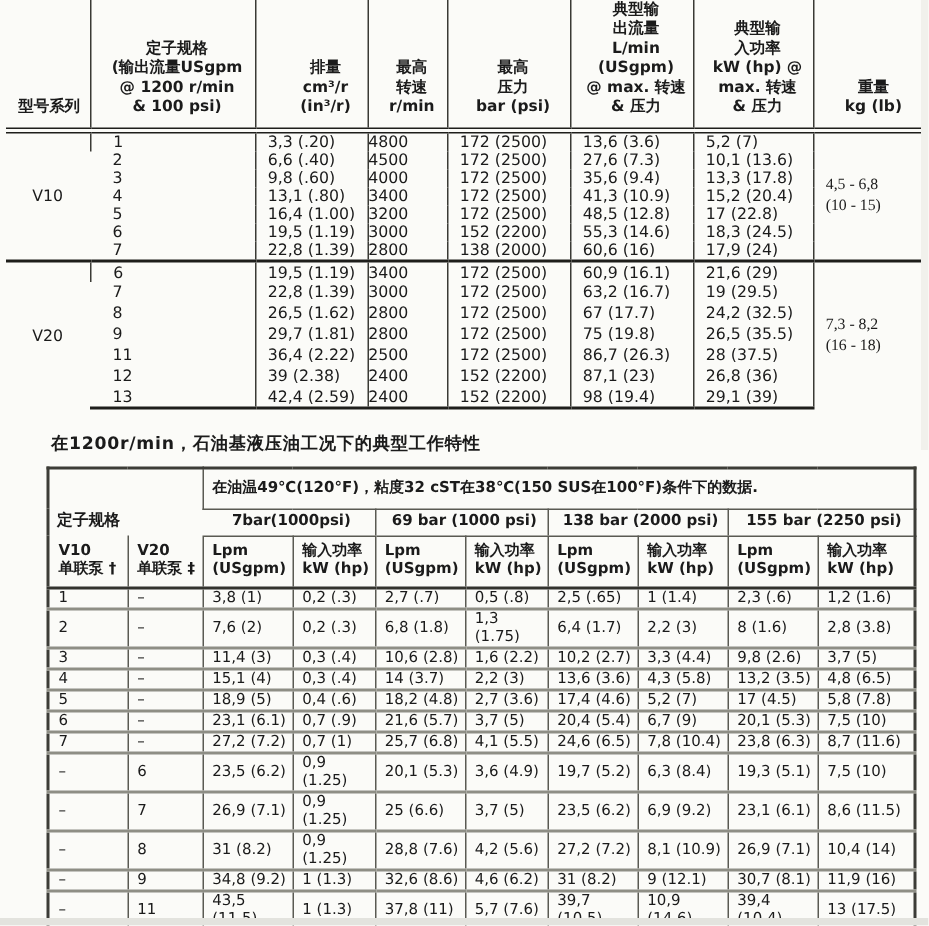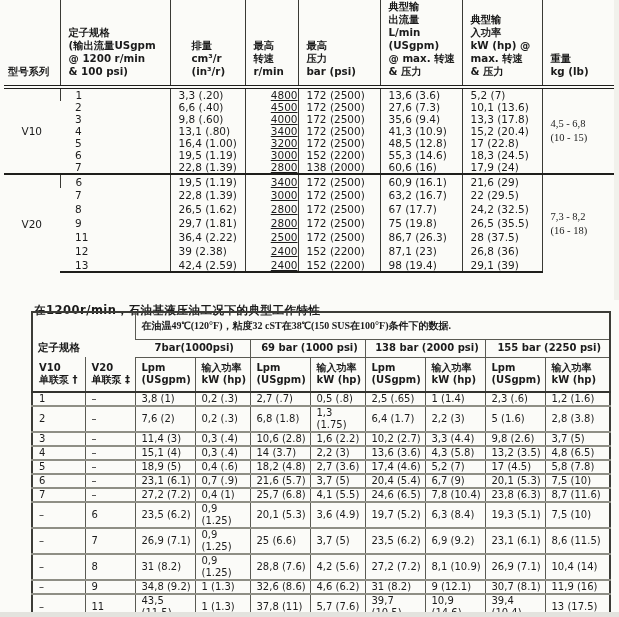--- a/index.html
+++ b/index.html
@@ -12,56 +12,55 @@
 
   
   table.spec {
     position:absolute; left:4px; top:0; width:612px;
     border-collapse:collapse; table-layout:fixed;
     font-size:10.5px; line-height:12px;
   }
   table.spec th, table.spec td { padding:0; overflow:hidden; }
   table.spec th + th, table.spec td + td { border-left:1px solid #3a3a35; }
   table.spec thead th {
-    height:86px; vertical-align:bottom; text-align:left;
+    height:86px; vertical-align:bottom; text-align:center;
     font-weight:bold; white-space:pre-line;
     padding:0 2px 7px 8px; border-bottom:4px double #1e1e1b;
     line-height:13px; font-size:10.3px;
   }
   table.spec thead th.h-model { padding-left:4px; }
   table.spec tbody td { text-align:left; padding-left:8px; vertical-align:middle; }
   table.spec tbody tr.g0 { height:12px; }
   table.spec tbody tr.g1 { height:14px; }
   table.spec tbody td.c0 { padding-left:15px; }
-  table.spec tbody td.c2 { text-align:right; padding-left:0;text-decoration:underline; }
+  table.spec tbody td.c2 { text-align:left; padding-left:0; }
   table.spec tbody td.model-cell { text-align:center; padding-left:0; }
   table.spec tbody td.weight-cell { white-space:pre-line; vertical-align:middle; line-height:14px;font-family:Liberation Serif, serif; }
   table.spec tbody tr.group-start td { border-top:2px solid #1e1e1b; }
   table.spec tbody tr.last-row td { border-bottom:2px solid #1e1e1b; }
 
   
   .perf-caption {
-    position:absolute; left:34px; top:303px;
+    position:absolute; left:34px; top:288px;
     font-size:11.5px; font-weight:bold; letter-spacing:.5px;
   }
   table.perf {
     position:absolute; left:31px; top:311px; width:578px; height:301px;
     border-collapse:collapse; table-layout:fixed;
     font-size:10px; line-height:12px;
     border:2px solid #3c3c37;
   }
   table.perf th, table.perf td {
     padding:0 2px 0 6px; overflow:hidden; text-align:left; vertical-align:middle;
     border-left:1px solid #5a5a53;
   }
   table.perf th:first-child, table.perf td:first-child { border-left:none; }
   table.perf .note-cell {
     height:27px; font-weight:bold; font-size:10px; vertical-align:middle;
     border-bottom:1px solid #5a5a53;
-    font-family:Liberation Serif, serif;
   }
   table.perf .stator-cell {
     font-weight:bold; vertical-align:bottom; padding-bottom:4px; padding-left:5px;
     font-size:10.5px;
   }
   table.perf .pg-cell {
     height:18px; font-weight:bold; vertical-align:middle;
     border-bottom:1px solid #5a5a53;
     text-align:center;
   }
@@ -190,21 +189,21 @@
         <td class="c5">21,6 (29)</td>
         <td rowspan="7" class="weight-cell">7,3 - 8,2
 (16 - 18)</td>
       </tr>
       <tr class="g1">
         <td class="c0">7</td>
         <td class="c1">22,8 (1.39)</td>
         <td class="c2">3000</td>
         <td class="c3">172 (2500)</td>
         <td class="c4">63,2 (16.7)</td>
-        <td class="c5">22 (29.5)</td>
+        <td class="c5">19 (29.5)</td>
       </tr>
       <tr class="g1">
         <td class="c0">8</td>
         <td class="c1">26,5 (1.62)</td>
         <td class="c2">2800</td>
         <td class="c3">172 (2500)</td>
         <td class="c4">67 (17.7)</td>
         <td class="c5">24,2 (32.5)</td>
       </tr>
       <tr class="g1">
@@ -306,21 +305,21 @@
       </tr>
       <tr>
         <td>2</td>
         <td>–</td>
         <td>7,6 (2)</td>
         <td>0,2 (.3)</td>
         <td>6,8 (1.8)</td>
         <td>1,3 (1.75)</td>
         <td>6,4 (1.7)</td>
         <td>2,2 (3)</td>
-        <td>5 (1.6)</td>
+        <td>8 (1.6)</td>
         <td>2,8 (3.8)</td>
       </tr>
       <tr>
         <td>3</td>
         <td>–</td>
         <td>11,4 (3)</td>
         <td>0,3 (.4)</td>
         <td>10,6 (2.8)</td>
         <td>1,6 (2.2)</td>
         <td>10,2 (2.7)</td>
@@ -361,21 +360,21 @@
         <td>3,7 (5)</td>
         <td>20,4 (5.4)</td>
         <td>6,7 (9)</td>
         <td>20,1 (5.3)</td>
         <td>7,5 (10)</td>
       </tr>
       <tr>
         <td>7</td>
         <td>–</td>
         <td>27,2 (7.2)</td>
-        <td>0,4 (1)</td>
+        <td>0,7 (1)</td>
         <td>25,7 (6.8)</td>
         <td>4,1 (5.5)</td>
         <td>24,6 (6.5)</td>
         <td>7,8 (10.4)</td>
         <td>23,8 (6.3)</td>
         <td>8,7 (11.6)</td>
       </tr>
       <tr>
         <td>–</td>
         <td>6</td>

